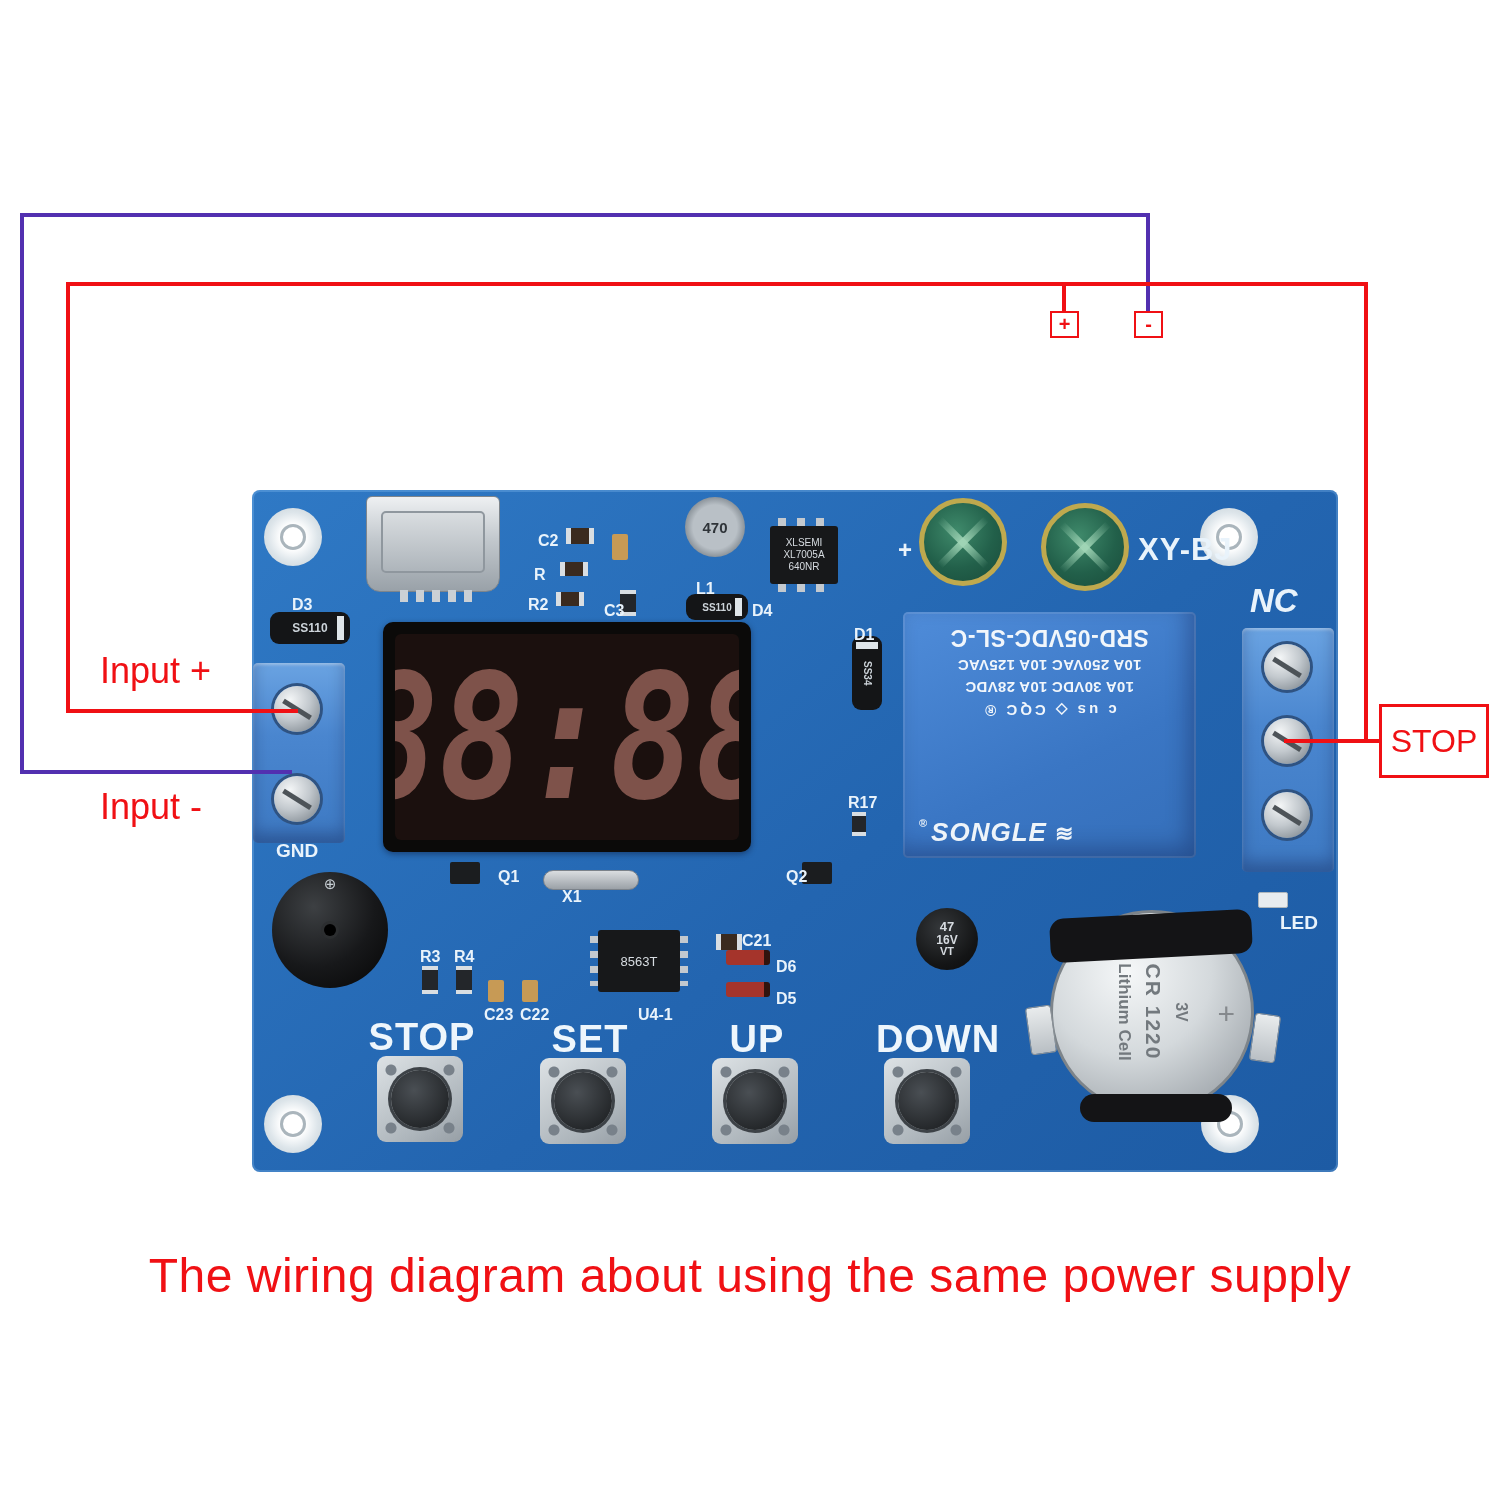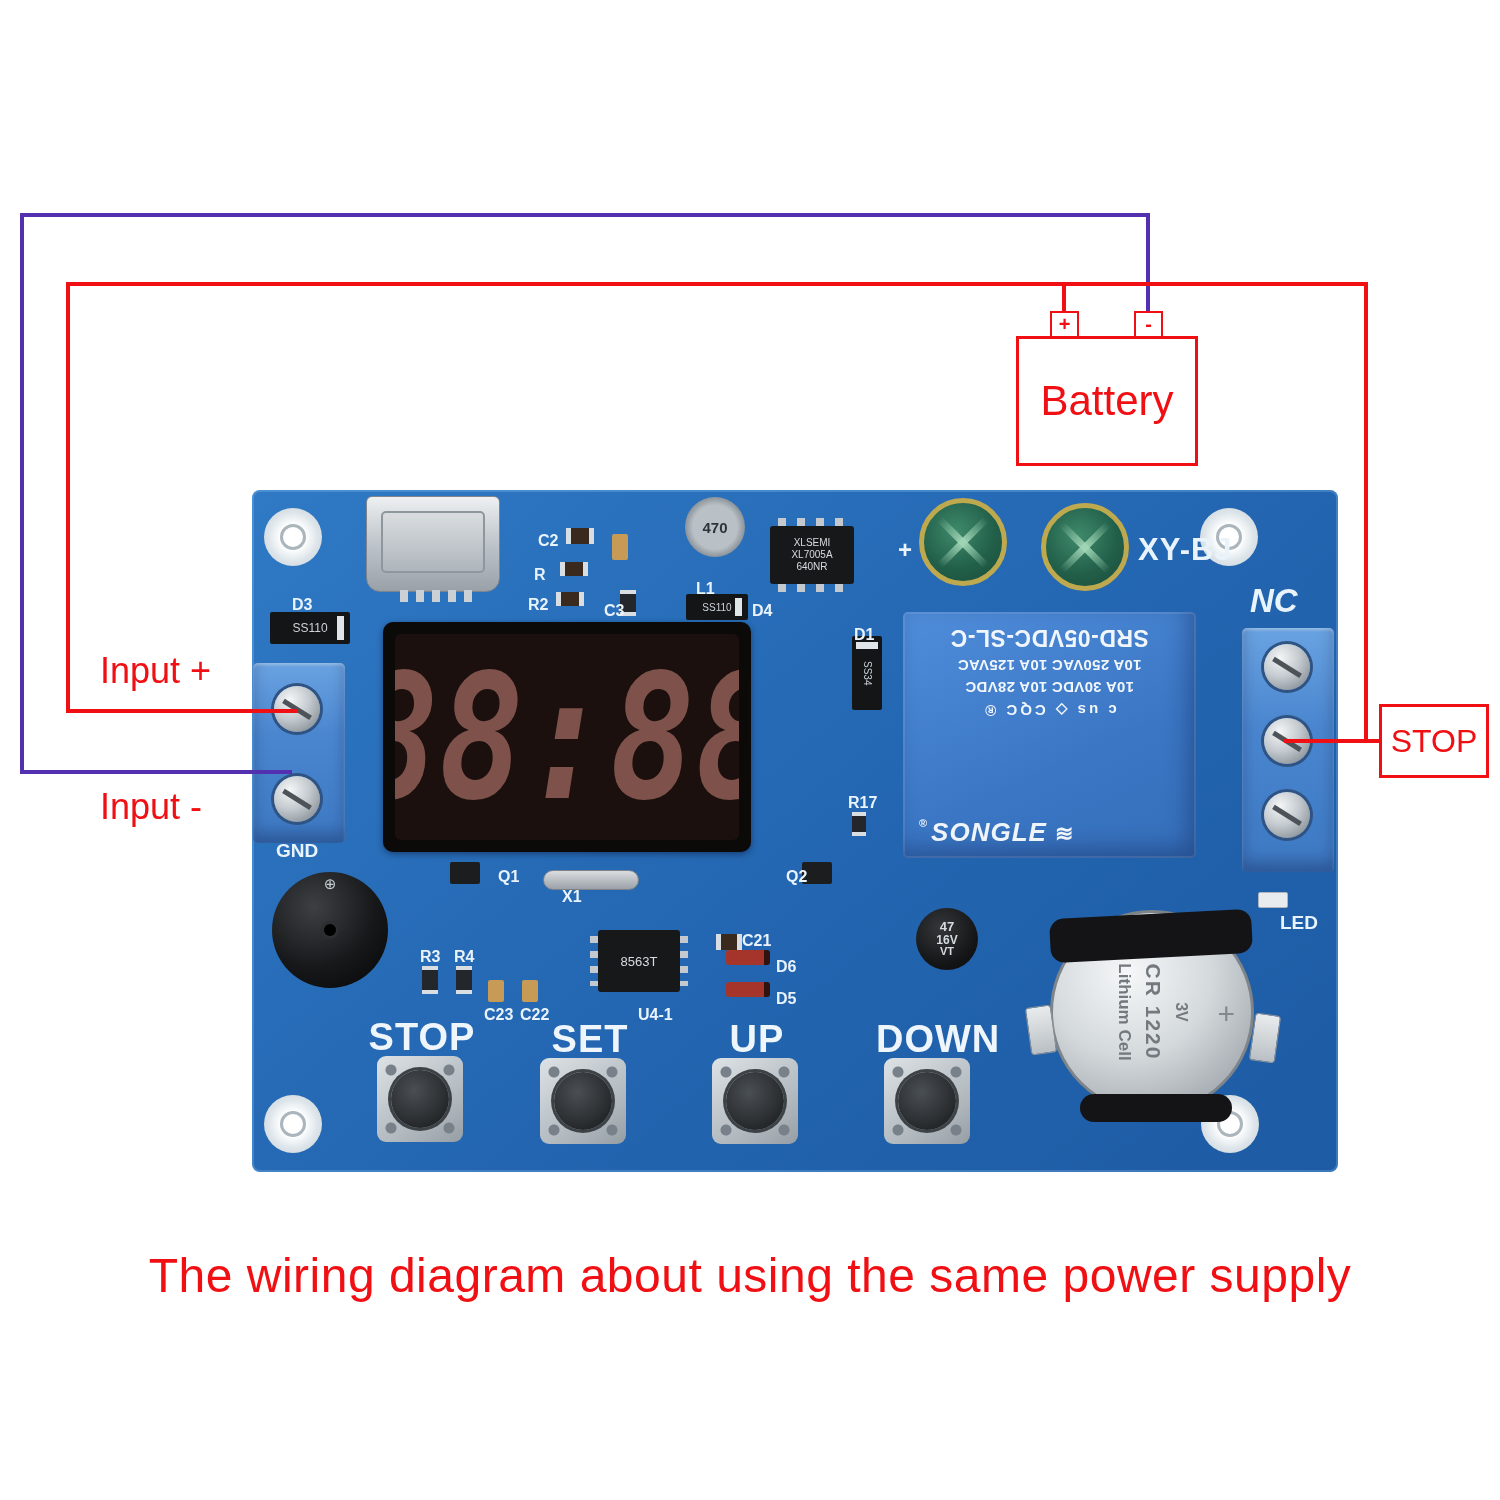--- a/index.html
+++ b/index.html
@@ -89,22 +89,22 @@
         display:flex; flex-direction:column; align-items:center; justify-content:center; }
   .pins-tb::before { content:""; position:absolute; left:8px; right:8px; top:-8px; height:8px;
         background:repeating-linear-gradient(90deg,#c3c9cf 0 8px,transparent 8px 19px); }
   .pins-tb::after  { content:""; position:absolute; left:8px; right:8px; bottom:-8px; height:8px;
         background:repeating-linear-gradient(90deg,#c3c9cf 0 8px,transparent 8px 19px); }
   .pins-lr::before { content:""; position:absolute; top:6px; bottom:6px; left:-8px; width:8px;
         background:repeating-linear-gradient(180deg,#c3c9cf 0 7px,transparent 7px 15px); }
   .pins-lr::after  { content:""; position:absolute; top:6px; bottom:6px; right:-8px; width:8px;
         background:repeating-linear-gradient(180deg,#c3c9cf 0 7px,transparent 7px 15px); }
 
-  .diode { position:absolute; background:#141517; border-radius:2px; color:#ccd3d9;
-           display:flex; align-items:center; justify-content:center; font-weight:400; }
+  .diode { position:absolute; background:#141517; border-radius:9px; color:#ccd3d9;
+           display:flex; align-items:center; justify-content:center; font-weight:700; }
   .band-r::after { content:""; position:absolute; right:6px; top:4px; bottom:4px; width:7px; background:#dfe5e9; }
   .band-t::after { content:""; position:absolute; top:6px; left:4px; right:4px; height:7px; background:#dfe5e9; }
 
   .xtal { position:absolute; background:linear-gradient(180deg,#dadde0,#9ba1a7); border-radius:10px; border:1px solid #7b828a; }
   .q { position:absolute; background:#1b1d1f; border-radius:2px; }
 
   .smda { position:absolute; background:#3a2a1e; border-left:5px solid #d9dee2; border-right:5px solid #d9dee2; }
   .smdr { position:absolute; background:#23262a; border-top:4px solid #d9dee2; border-bottom:4px solid #d9dee2; }
   .smdt { position:absolute; background:#c79a55; border-radius:2px; }
   .smdd { position:absolute; background:#a5342b; border-radius:3px; border-right:6px solid #30130e; }
@@ -181,21 +181,21 @@
       </div>
     <div class="ecap" style="left:789px;top:13px;">
         <i class="a"></i>
         <i class="b"></i>
       </div>
 
     <div class="ind" style="left:433px;top:7px;">
       <span>470</span>
     </div>
 
-    <div class="ic pins-tb" style="left:518px;top:36px;width:84px;height:58px;font-size:10px;line-height:1.2;">
+    <div class="ic pins-tb" style="left:518px;top:36px;width:68px;height:58px;font-size:10px;line-height:1.2;">
       <span>XLSEMI</span>
       <span>XL7005A</span>
       <span>640NR</span>
     </div>
 
     <div class="diode band-r" style="left:18px;top:122px;width:80px;height:32px;font-size:12px;">
       <span>SS110</span>
     </div>
     <div class="diode band-r" style="left:434px;top:104px;width:62px;height:26px;font-size:10px;">
       <span>SS110</span>
@@ -291,23 +291,20 @@
     <div class="silk" style="left:1028px;top:422px;font-size:19px;">LED</div>
   </div>
 
   <svg class="wires" width="1500" height="1500" viewBox="0 0 1500 1500">
     <polyline points="292,772 22,772 22,215 1148,215 1148,314" fill="none" stroke="#5230b0" stroke-width="4"></polyline>
     <polyline points="298,711 68,711 68,284 1366,284 1366,741" fill="none" stroke="#f01014" stroke-width="4"></polyline>
     <line x1="1284" y1="741" x2="1382" y2="741" stroke="#f01014" stroke-width="4"></line>
     <line x1="1064" y1="284" x2="1064" y2="314" stroke="#f01014" stroke-width="4"></line>
   </svg>
 
-  <div class="obox" style="left:1016px;top:336px;width:182px;height:130px;font-size:42px;">
-    <span>Battery</span>
-  </div>
   <div class="term" style="left: 1050px; top: 311px;">
     <span>+</span>
   </div>
   <div class="term" style="left:1134px;top:311px;">
     <span>-</span>
   </div>
   <div class="obox" style="left:1379px;top:704px;width:110px;height:74px;font-size:32px;">
     <span>STOP</span>
   </div>
 

